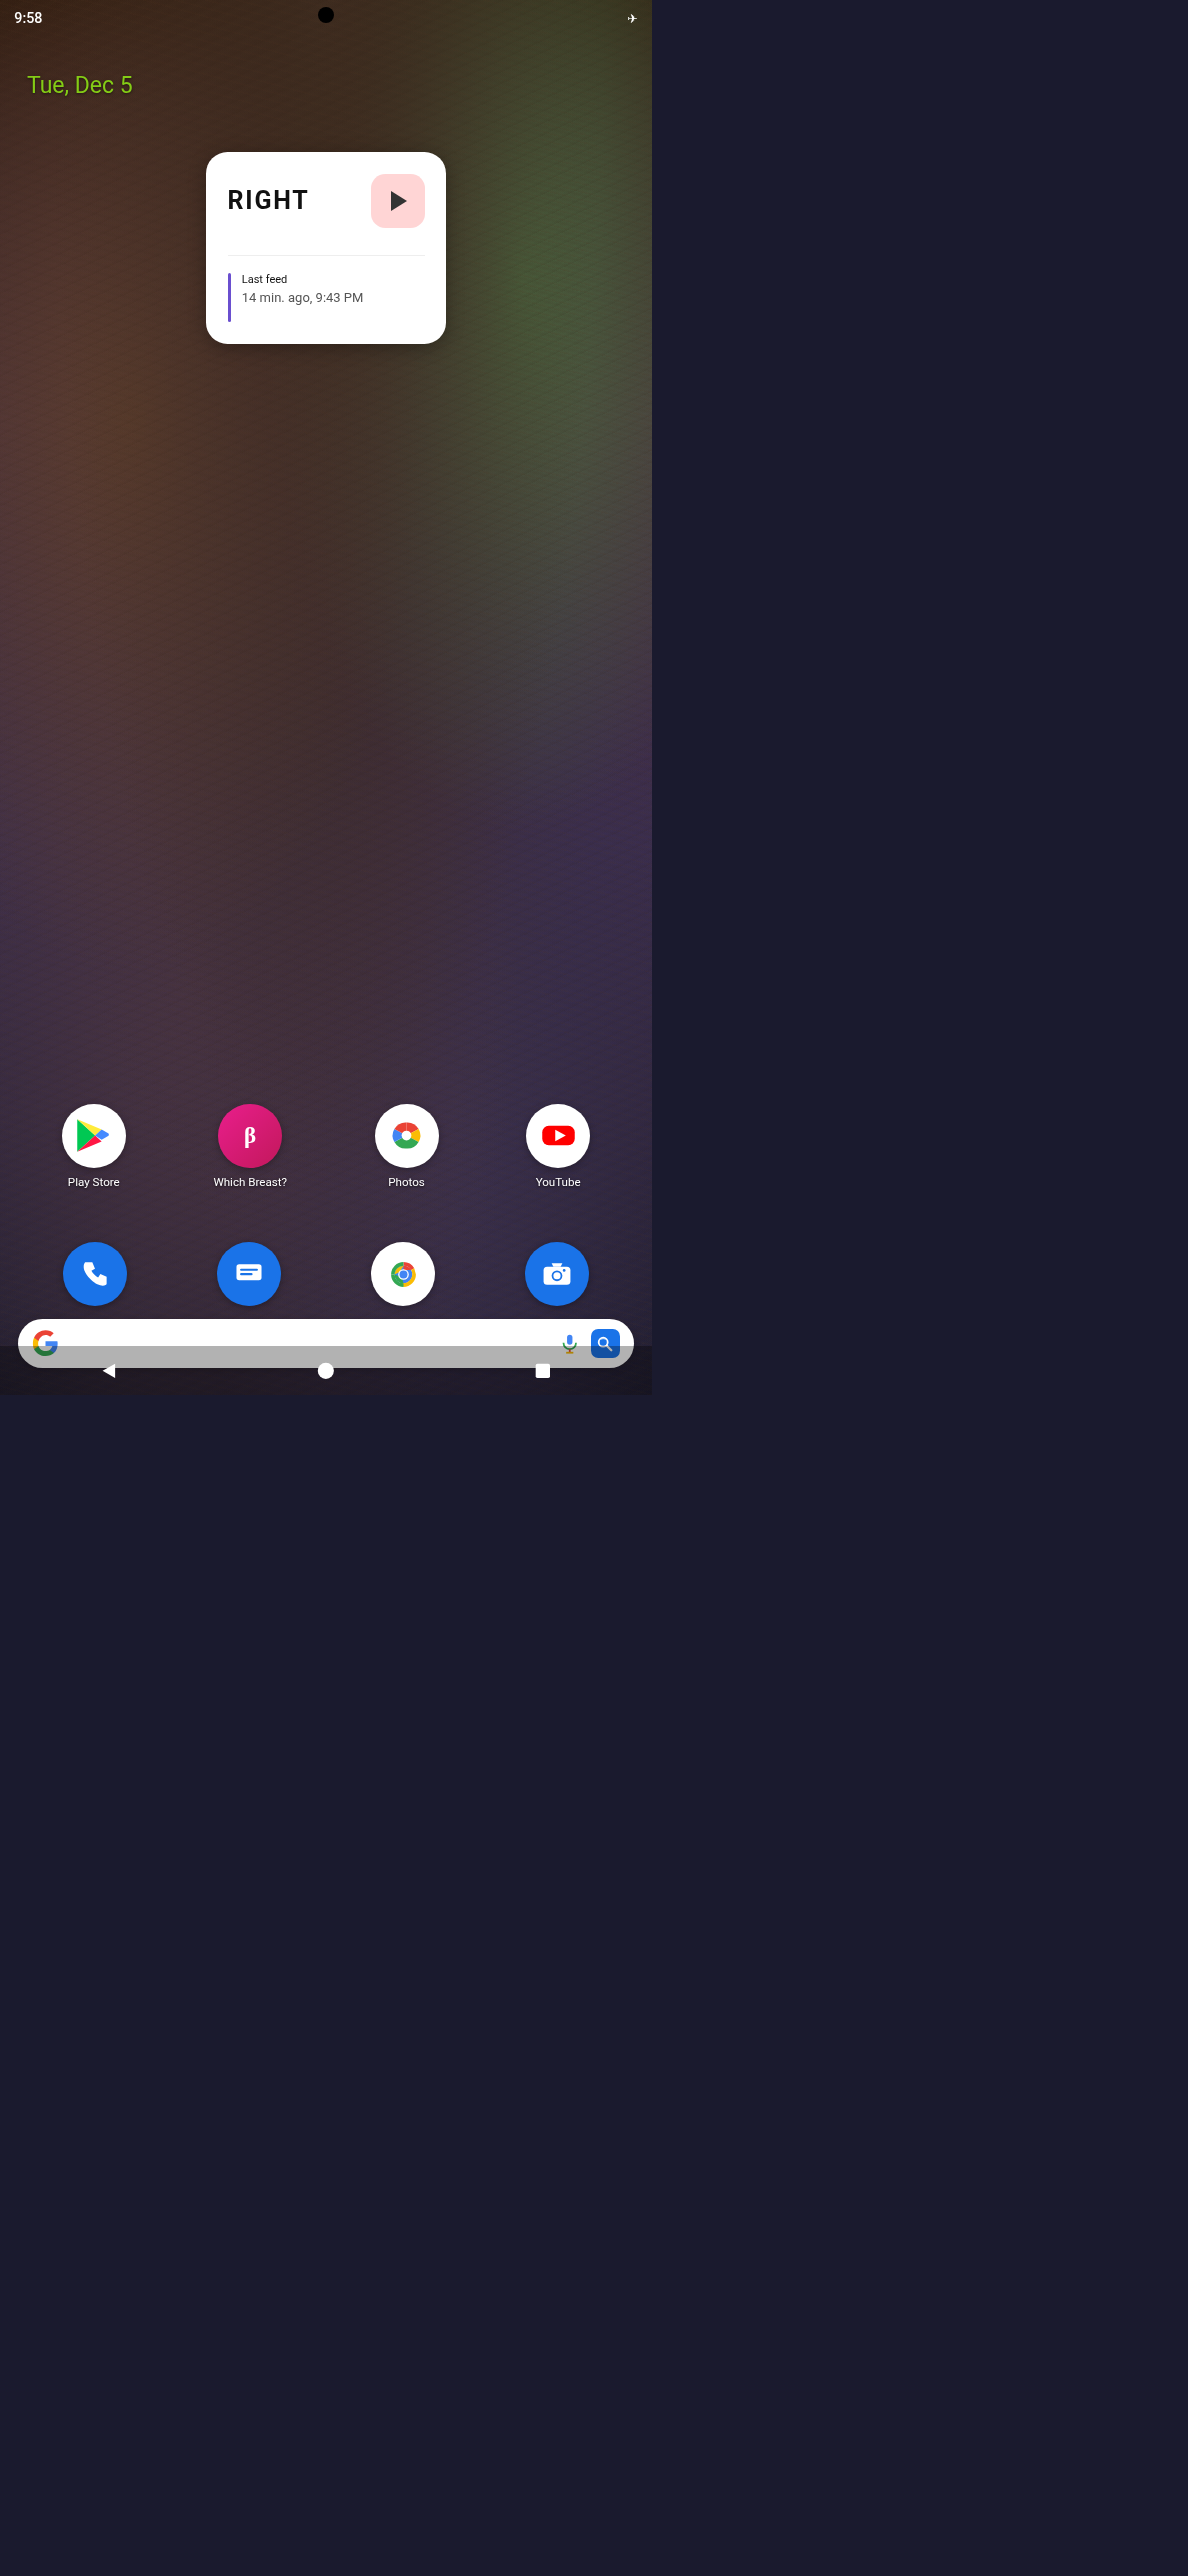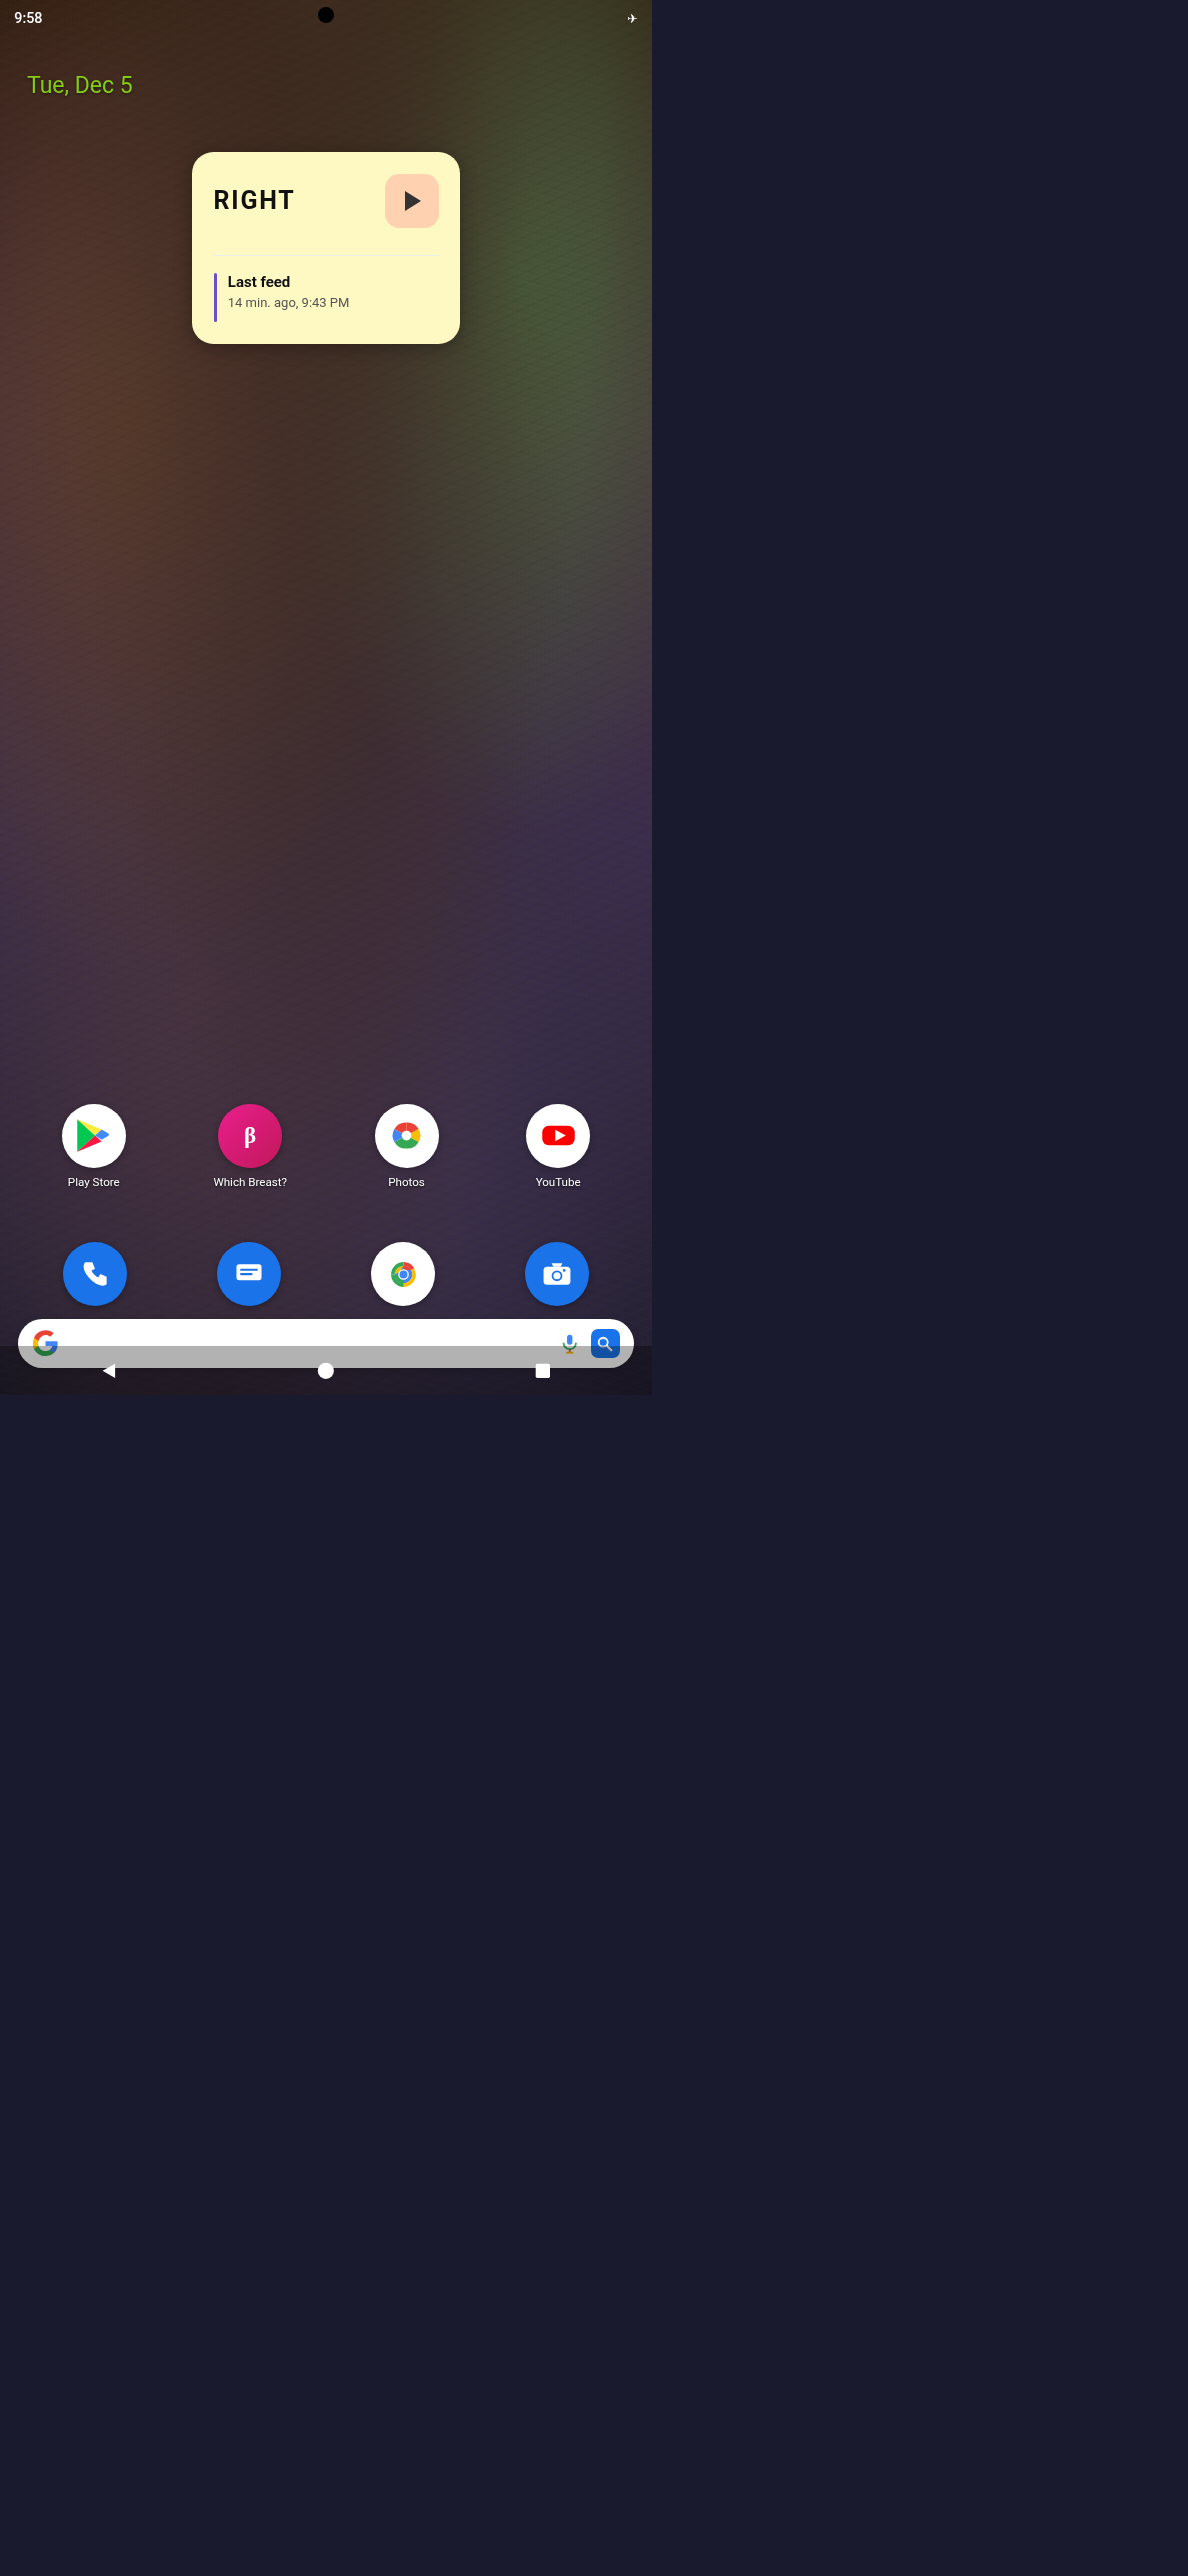--- a/index.html
+++ b/index.html
@@ -103,22 +103,22 @@
       z-index: 10;
       text-shadow: 0 0.9px 2.7px rgba(0,0,0,0.5);
     }
 
     
     .widget-card {
       position: absolute;
       top: 152px;
       left: 50%;
       transform: translateX(-50%);
-      width: 268px;
-      background: #fef9c3;
+      width: 240px;
+      background: #ffffff;
       border-radius: 21.5px;
       padding: 21.5px;
       z-index: 10;
       box-shadow: 0 3.6px 18px rgba(0,0,0,0.3);
     }
 
     .widget-top {
       display: flex;
       align-items: center;
       justify-content: space-between;
@@ -169,22 +169,22 @@
       width: 3.6px;
       height: 49px;
       background: #6a4fcf;
       border-radius: 1.8px;
       flex-shrink: 0;
     }
 
     .widget-text-content {}
 
     .widget-feed-label {
-      font-size: 15px;
-      font-weight: 700;
+      font-size: 11px;
+      font-weight: 400;
       color: #111;
       margin-bottom: 3.6px;
     }
 
     .widget-feed-time {
       font-size: 13px;
       color: #555;
     }
 
     

